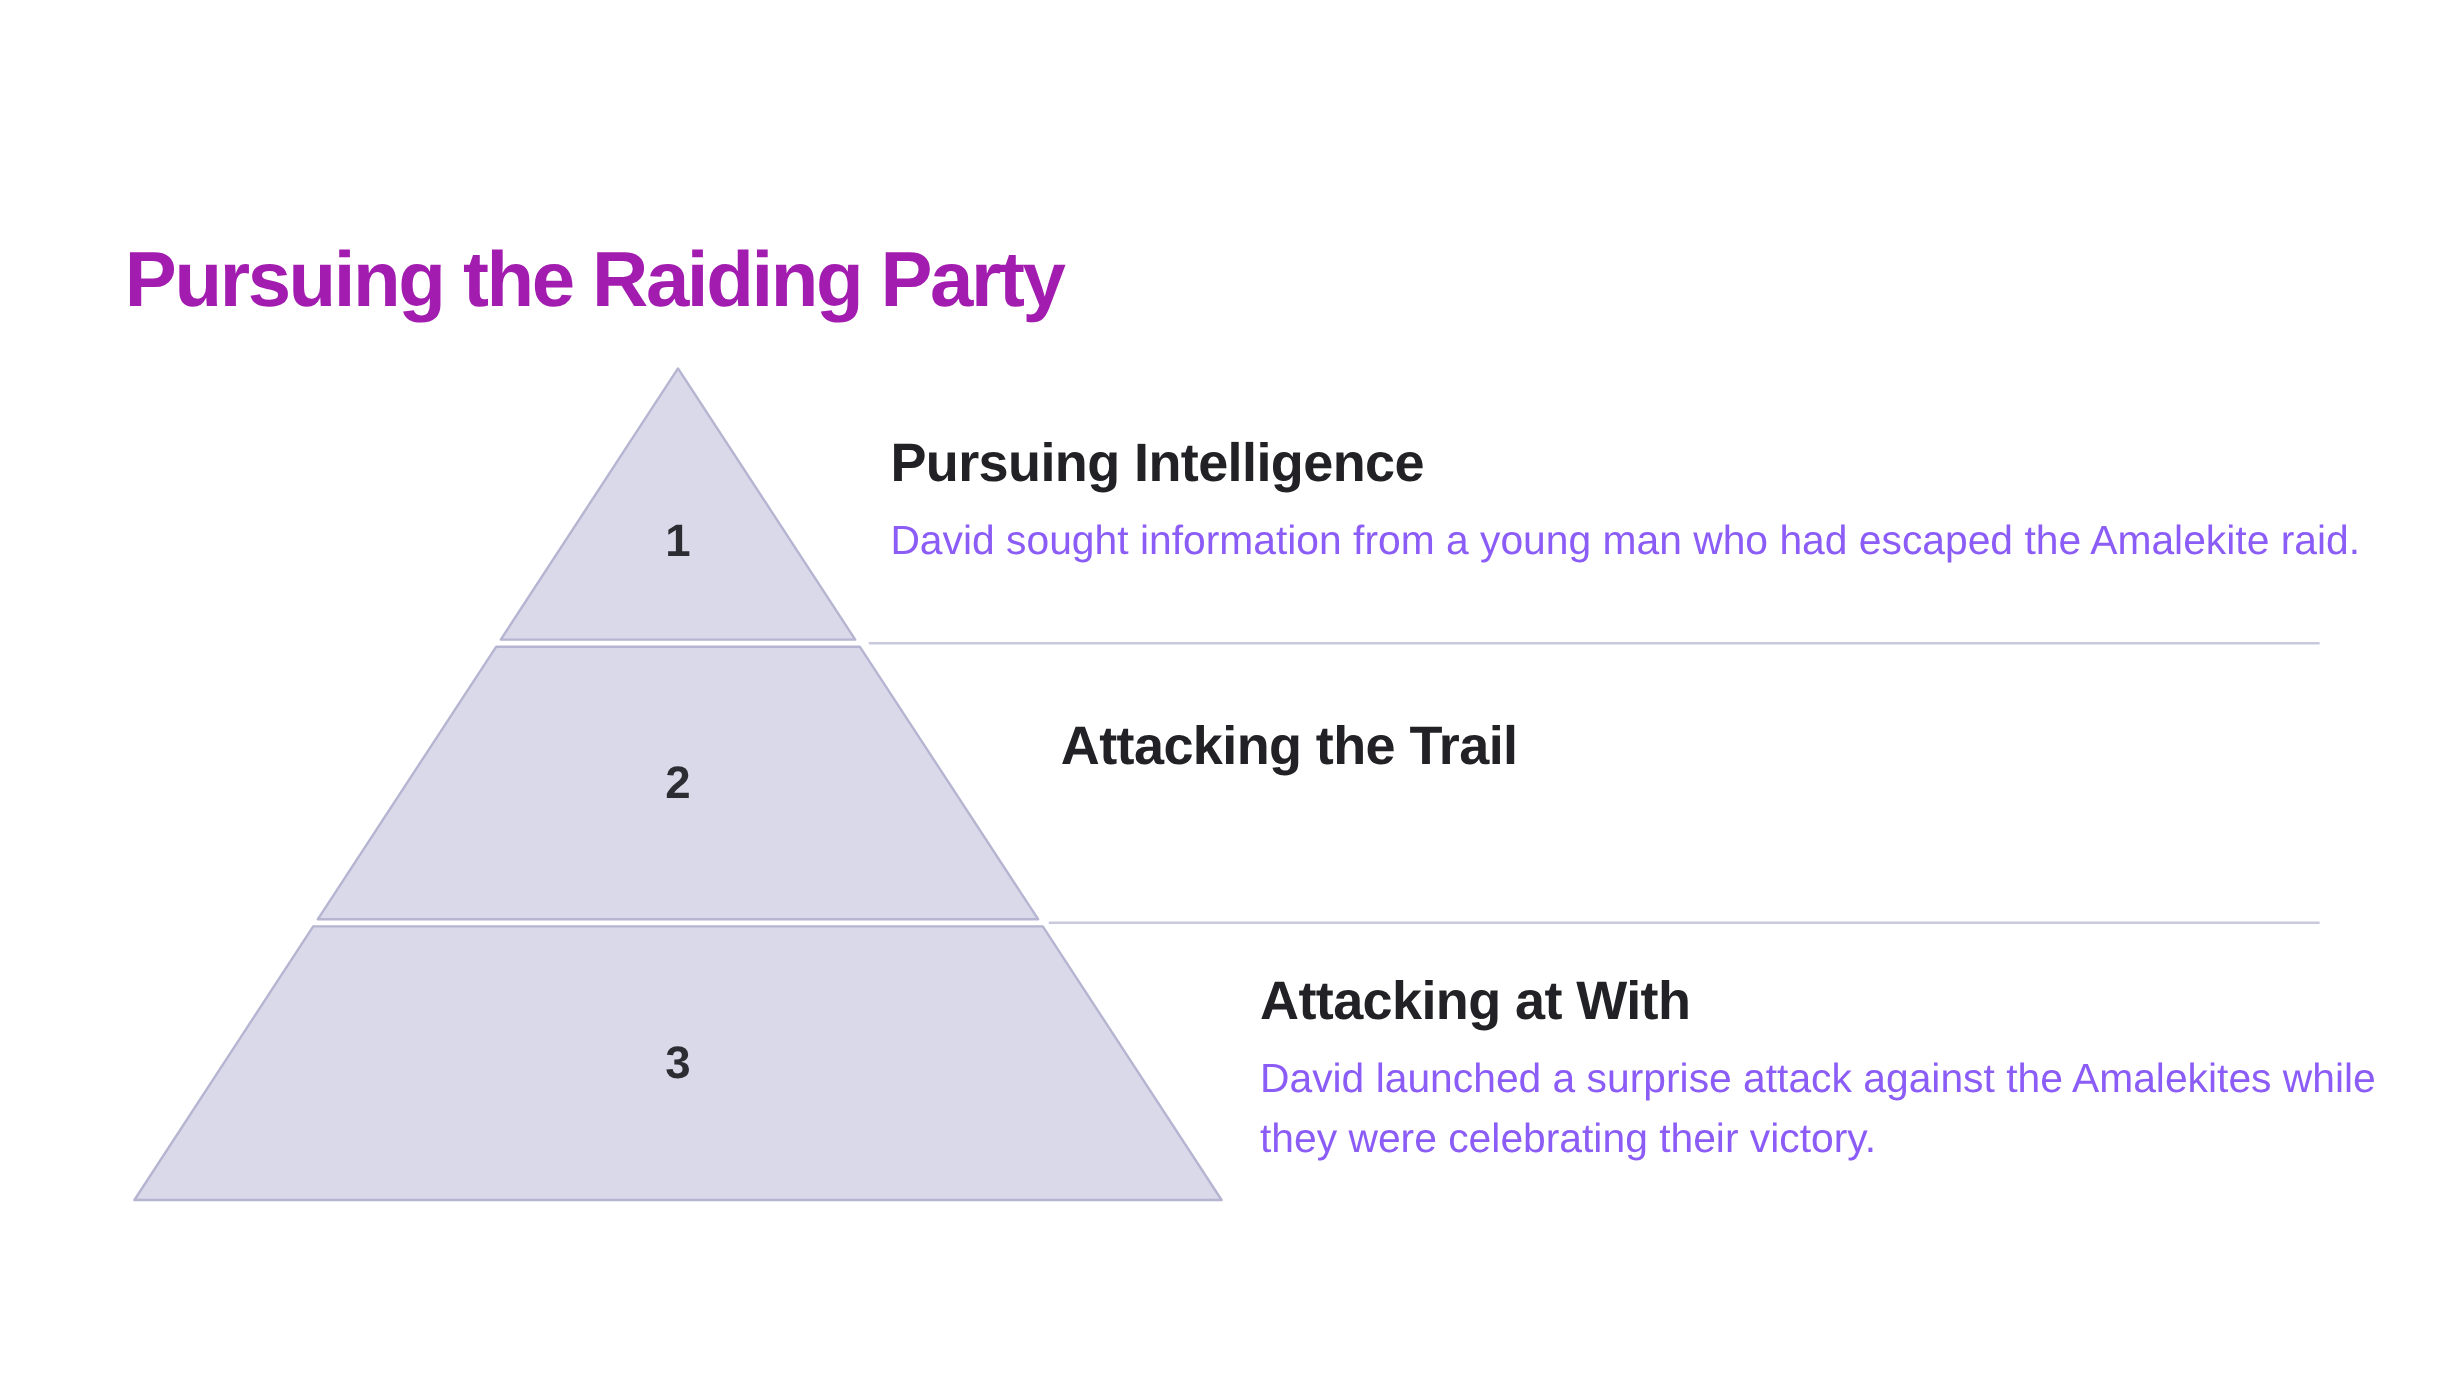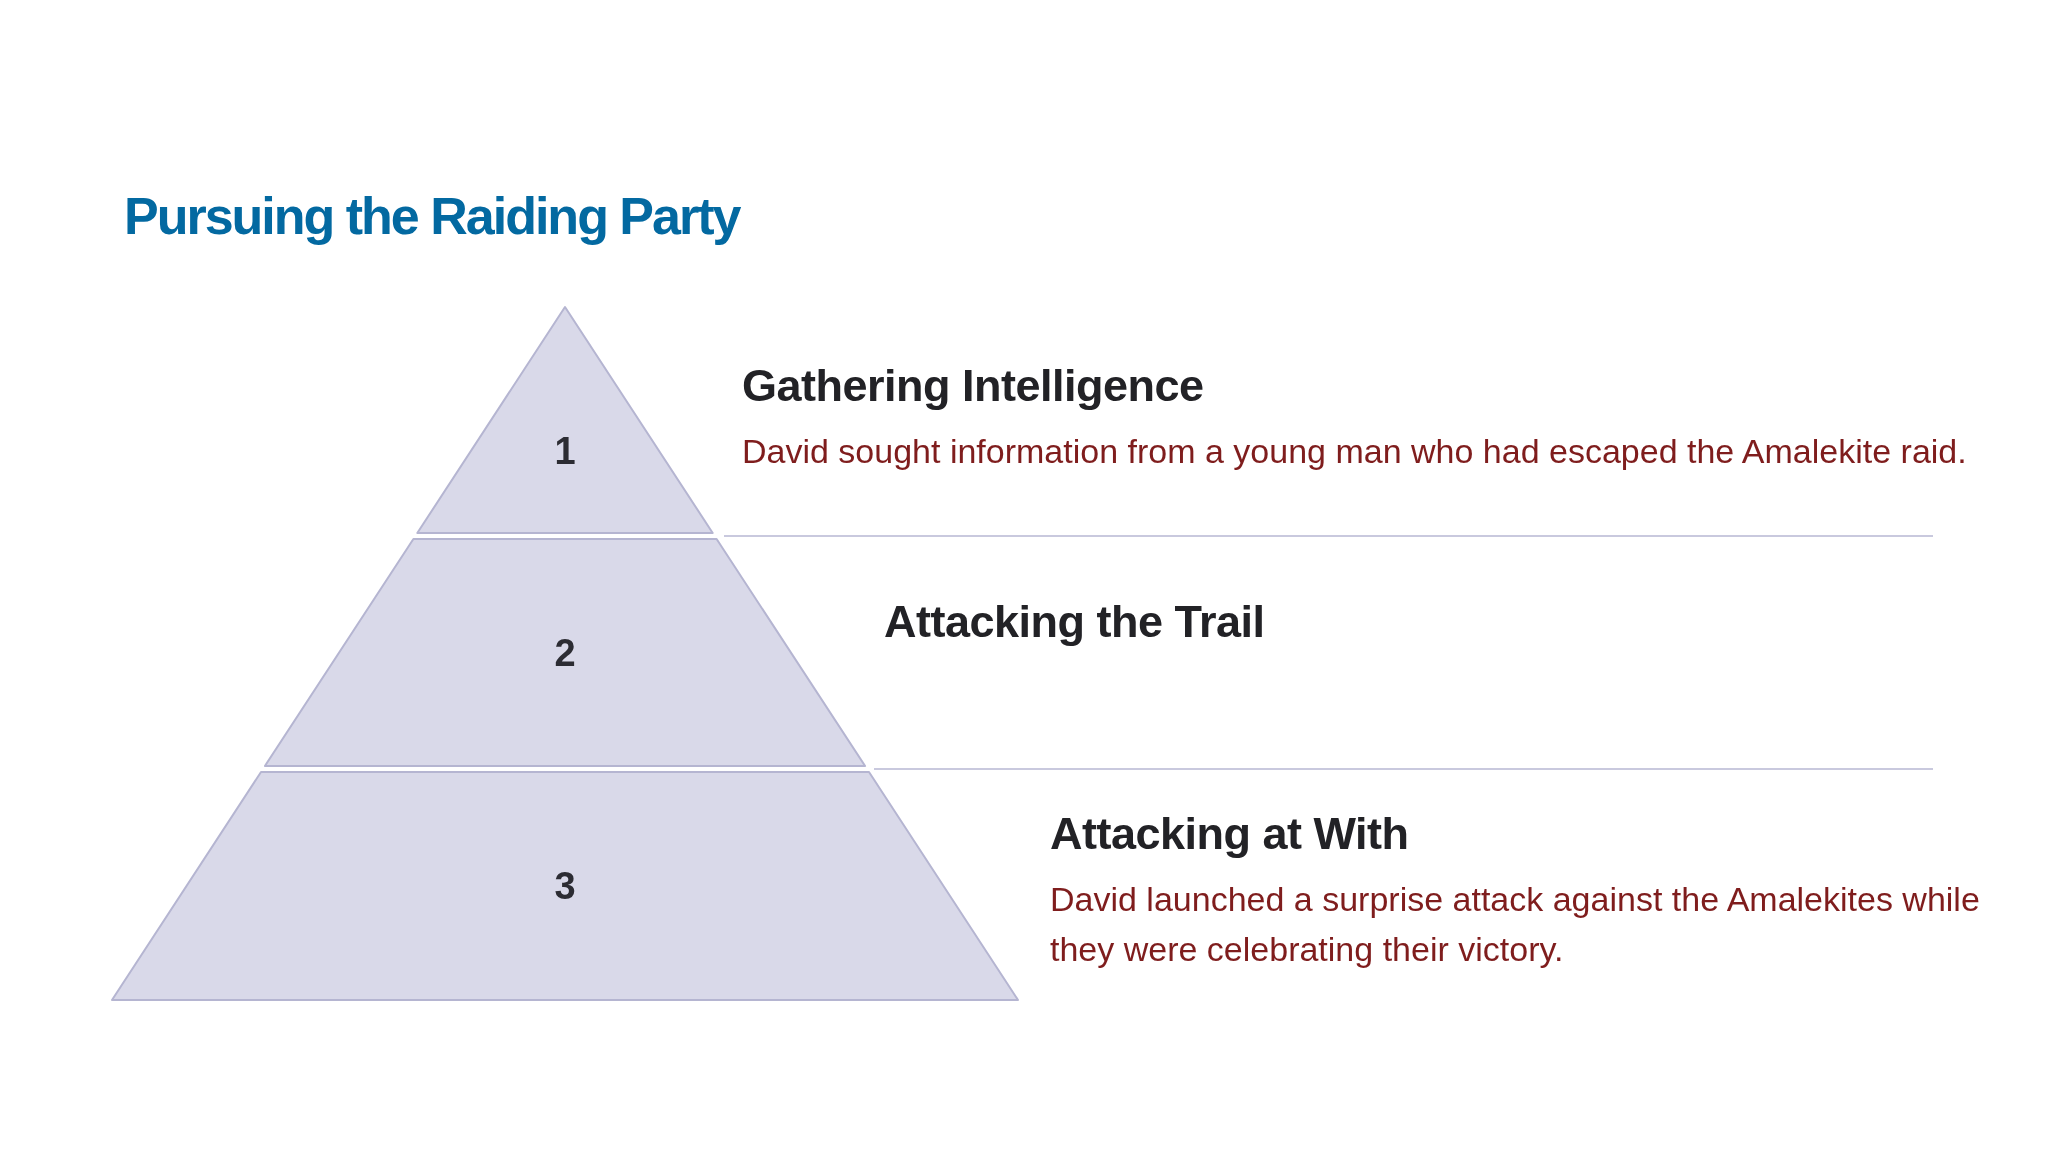--- a/index.html
+++ b/index.html
@@ -12,27 +12,26 @@
     position: relative;
     width: 2048px;
     height: 1152px;
     background: #ffffff;
     overflow: hidden;
   }
   .page-title {
     position: absolute;
     left: 104px;
     top: 150px;
-    font-size: 52px;
+    font-size: 65px;
     font-weight: bold;
     letter-spacing: -2px;
-    color: #0369a1;
+    color: #a21caf;
     line-height: 1.2;
     white-space: nowrap;
-    margin-left: 20px;
   }
   .pyramid-svg {
     position: absolute;
     left: 0;
     top: 0;
   }
   .tier {
     stroke: #b5b5d1;
     stroke-width: 2;
     stroke-linejoin: round;
@@ -58,21 +57,21 @@
     font-weight: bold;
     letter-spacing: -0.5px;
     line-height: 1.25;
     color: #222226;
     white-space: nowrap;
   }
   .step-body {
     margin-top: 12px;
     font-size: 34px;
     line-height: 50px;
-    color: #7f1d1d;
+    color: #8b5cf6;
     white-space: nowrap;
   }
   .step-body .body-line {
     white-space: nowrap;
   }
   #step-1 { left: 742px; top: 358px; }
   #step-2 { left: 884px; top: 594px; }
   #step-3 { left: 1050px; top: 806px; }
 </style>
 </head>
@@ -90,21 +89,21 @@
     <polygon class="tier" points="565,307 712.7,533 417.3,533" fill="#d9d9e9"></polygon>
     <polygon class="tier" points="413.4,539 716.6,539 865.1,766 264.9,766" fill="#d9d9e9"></polygon>
     <polygon class="tier" points="261,772 869,772 1018,1000 112,1000" fill="#d9d9e9"></polygon>
 
     <text class="tier-number" x="565" y="451">1</text>
     <text class="tier-number" x="565" y="653">2</text>
     <text class="tier-number" x="565" y="886">3</text>
   </svg>
 
   <div class="step" id="step-1">
-    <h2 class="step-heading">Gathering Intelligence</h2>
+    <h2 class="step-heading">Pursuing Intelligence</h2>
     <div class="step-body">David sought information from a young man who had escaped the Amalekite raid.</div>
   </div>
 
   <div class="step" id="step-2">
     <h2 class="step-heading">Attacking the Trail</h2>
   </div>
 
   <div class="step" id="step-3">
     <h2 class="step-heading">Attacking at With</h2>
     <div class="step-body">

